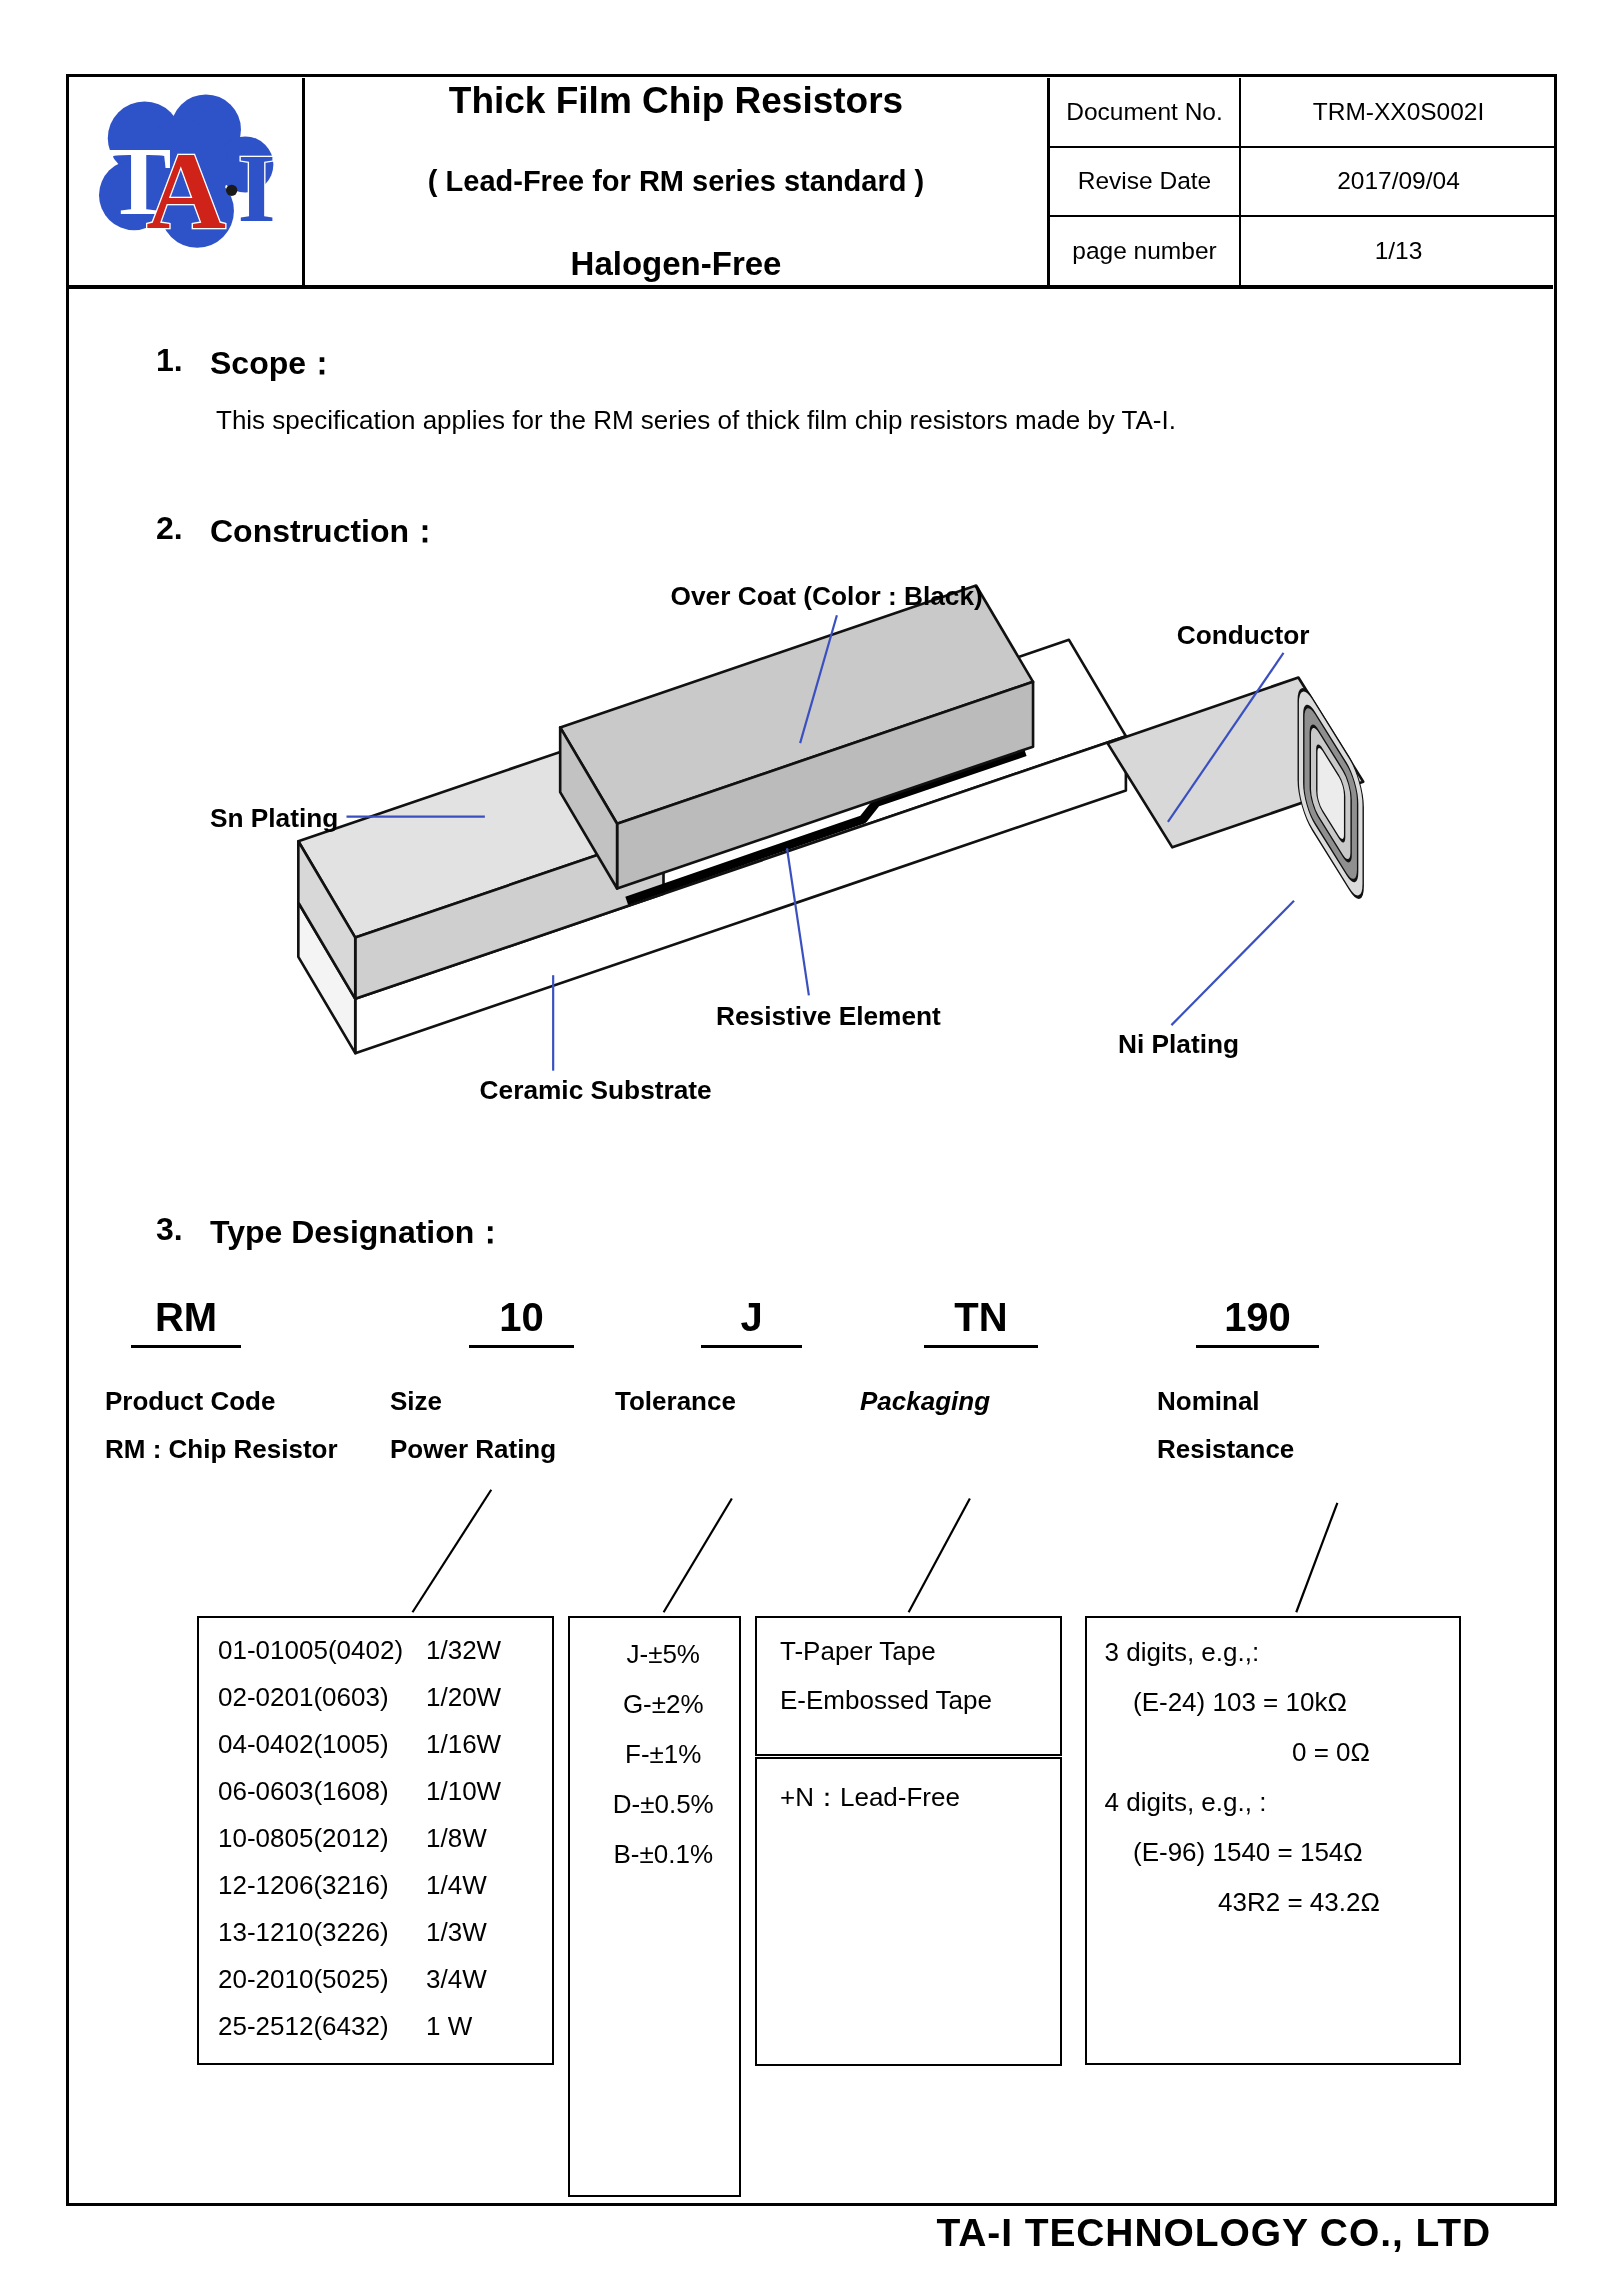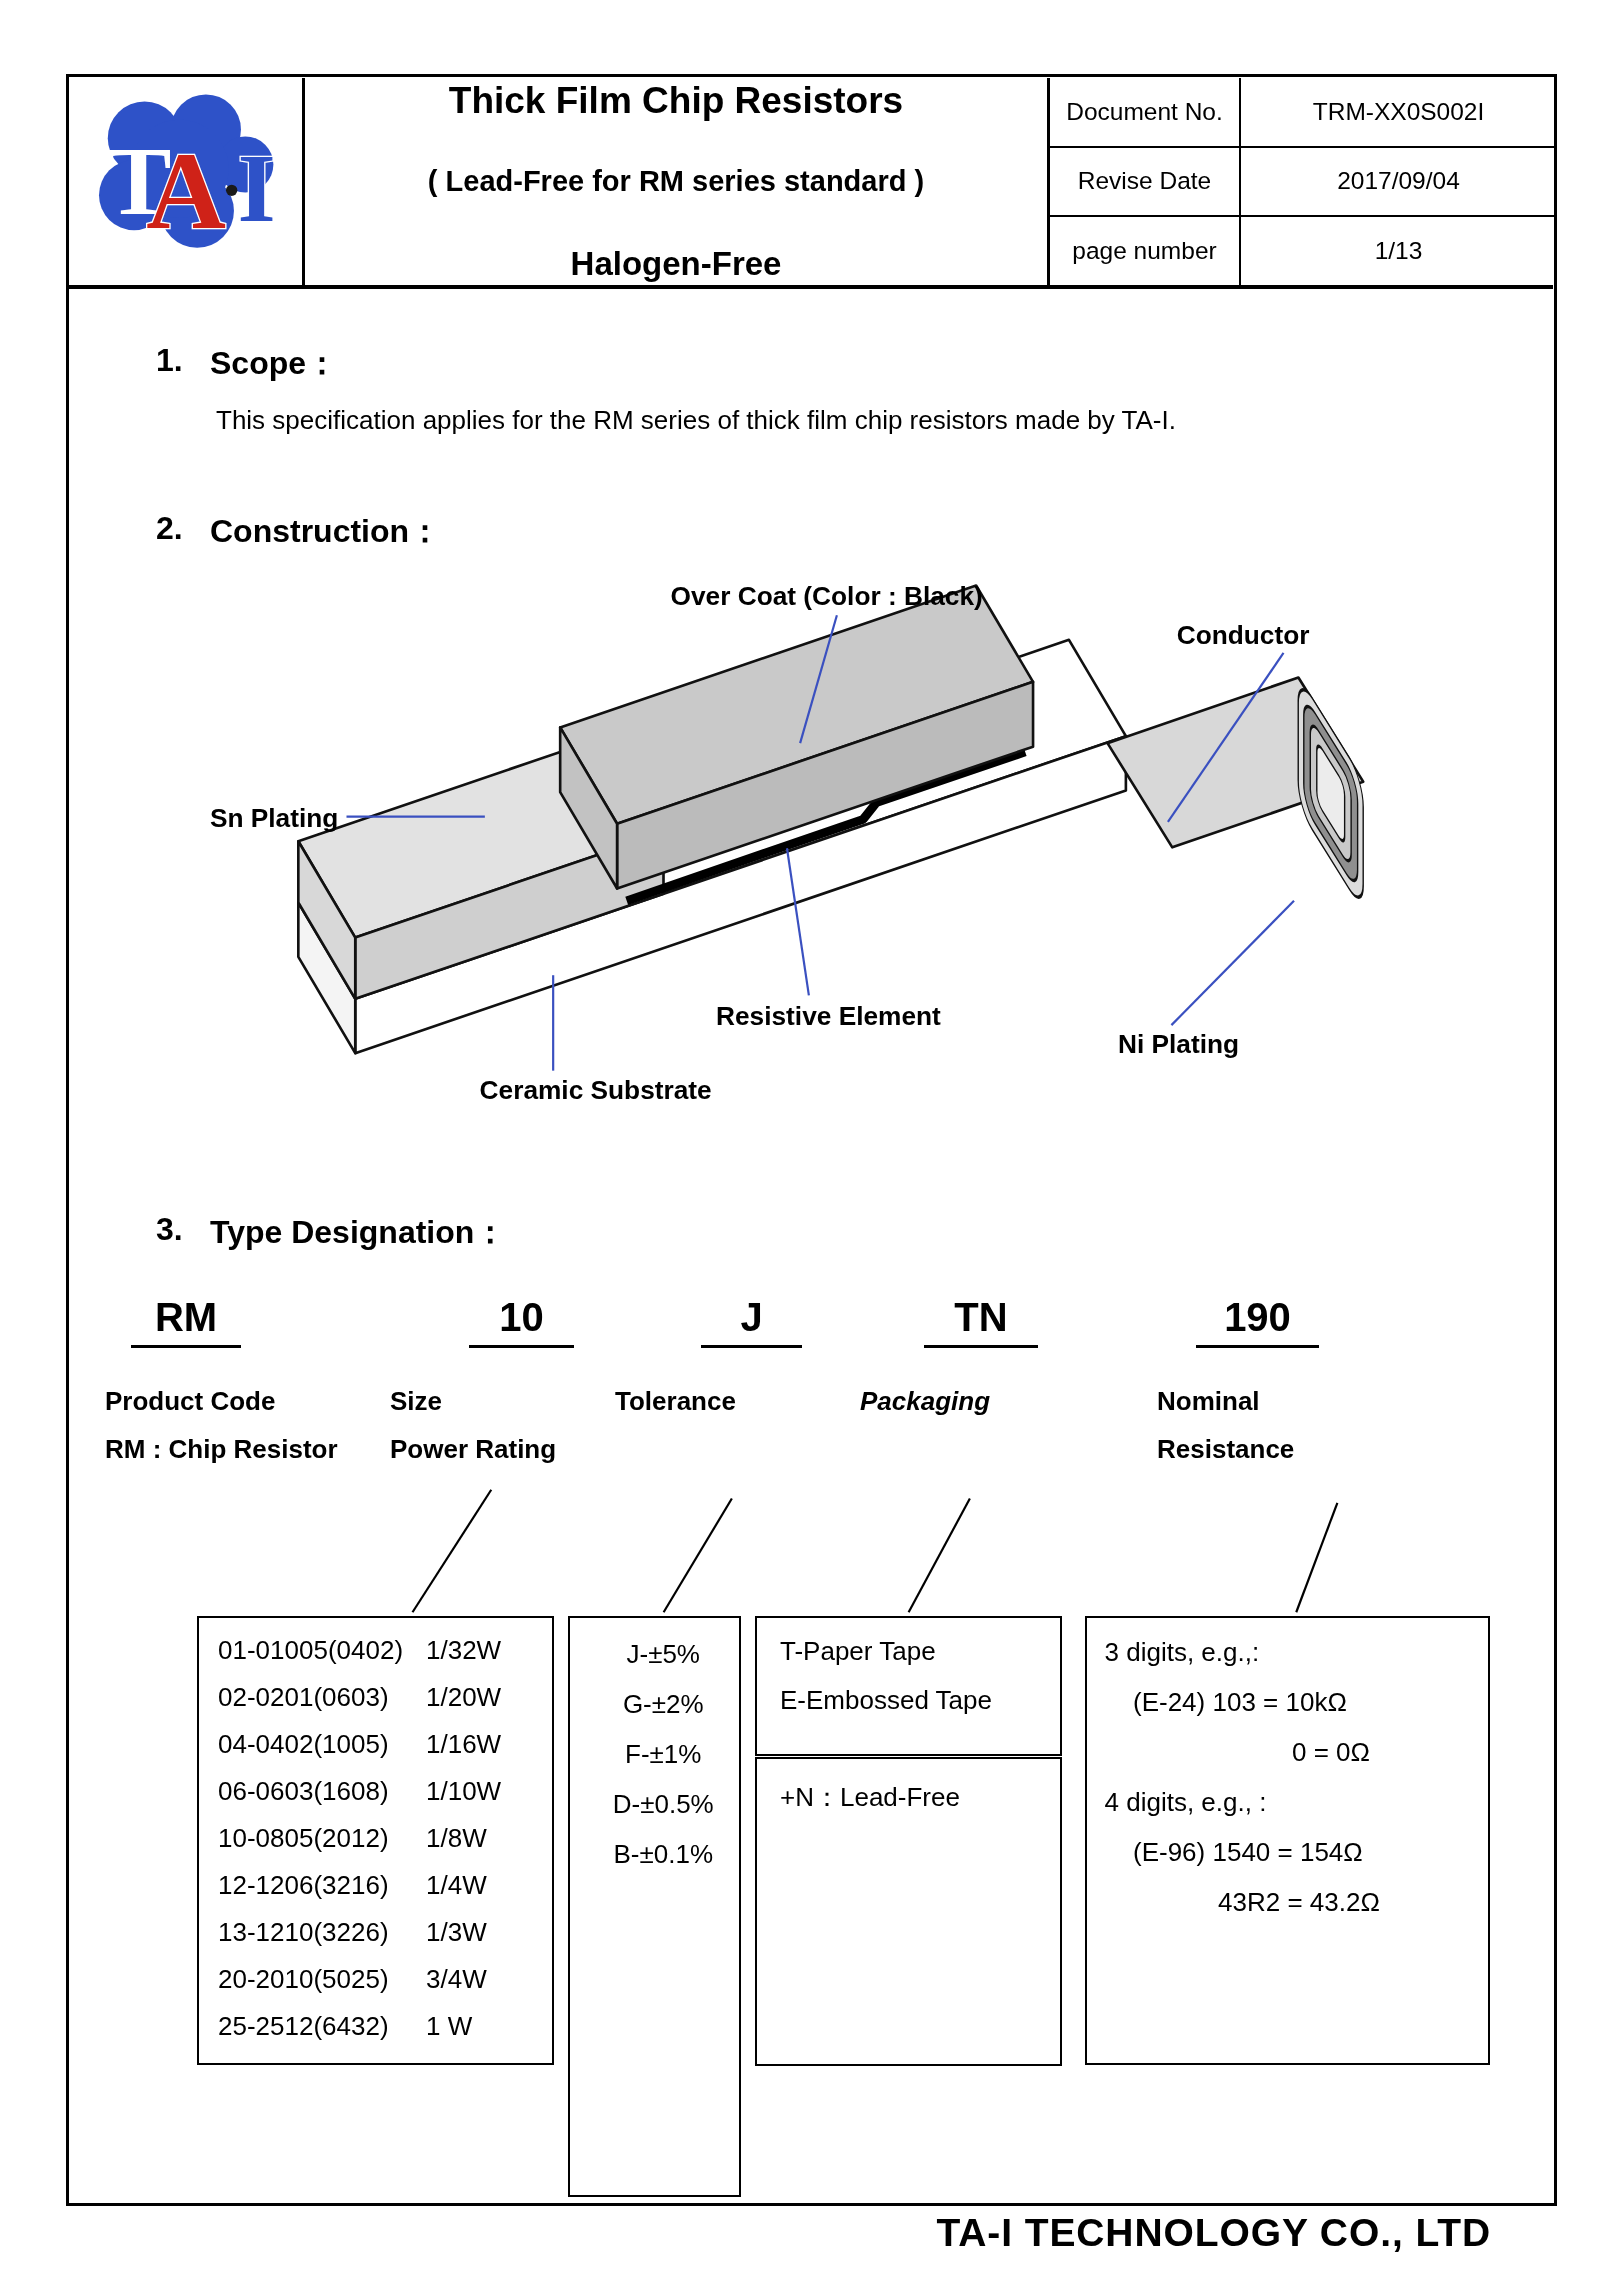--- a/index.html
+++ b/index.html
@@ -52,21 +52,21 @@
   #pointer-lines{left:66px;top:1481px;width:1491px;height:140px;}
 
   
   .tbox{position:absolute;border:2.6px solid #000;box-sizing:border-box;background:#fff;font-size:26px;}
   #box-sizes{left:197px;top:1616px;width:357px;height:449px;padding:8.8px 0 0 19px;}
   .size-row{display:flex;line-height:47px;}
   .size-row .sz{width:208px;}
   #box-tol{left:568px;top:1616px;width:173px;height:581px;padding:10.5px 0 0 17.5px;line-height:50px;text-align:center;}
   #box-pack-top{left:755px;top:1616px;width:307px;height:140px;padding:8.8px 0 0 23px;line-height:49px;}
   #box-pack-bottom{left:755px;top:1757px;width:307px;height:309px;padding:21px 0 0 23px;}
-  #box-nom{left:1085px;top:1616px;width:405px;height:449px;padding:8.8px 0 0 0;line-height:50px;}
+  #box-nom{left:1085px;top:1616px;width:376px;height:449px;padding:8.8px 0 0 0;line-height:50px;}
   .n-i0{padding-left:17.5px;} .n-i1{padding-left:46px;} .n-i2{padding-left:173px;margin-left:32px;} .n-i3{padding-left:131px;}
 
   #footer{position:absolute;left:66px;top:2211px;width:1425px;text-align:right;
           font-size:39px;font-weight:bold;letter-spacing:0.9px;}
 </style>
 </head>
 <body>
 
 <div class="page">
 

